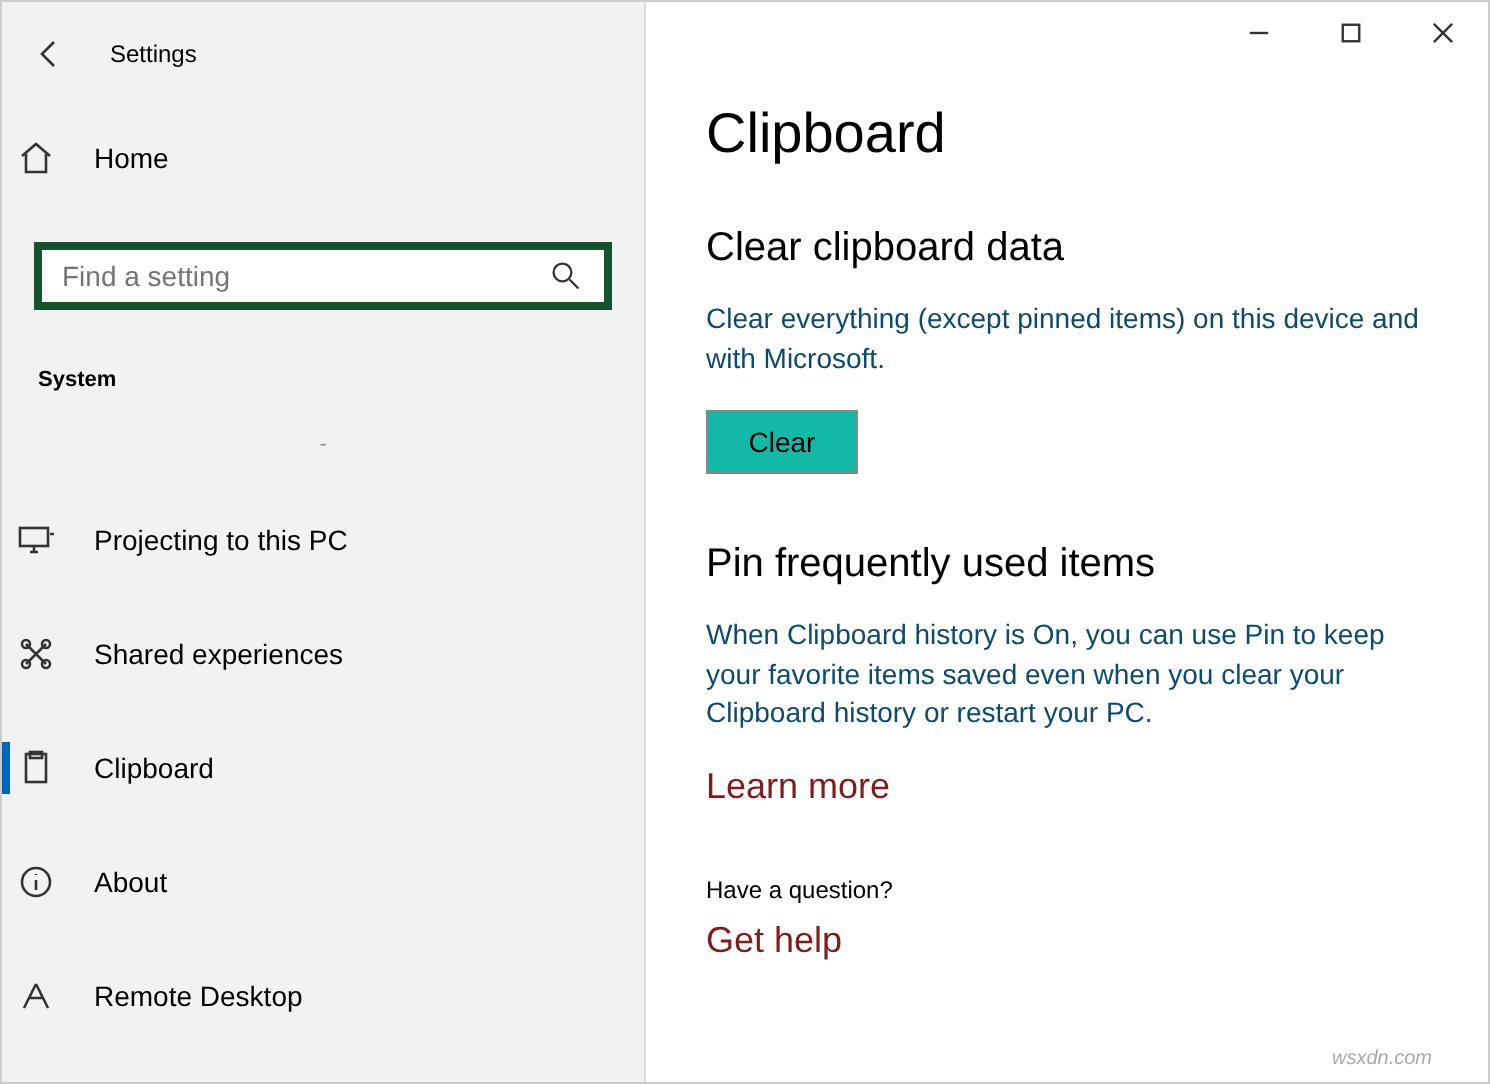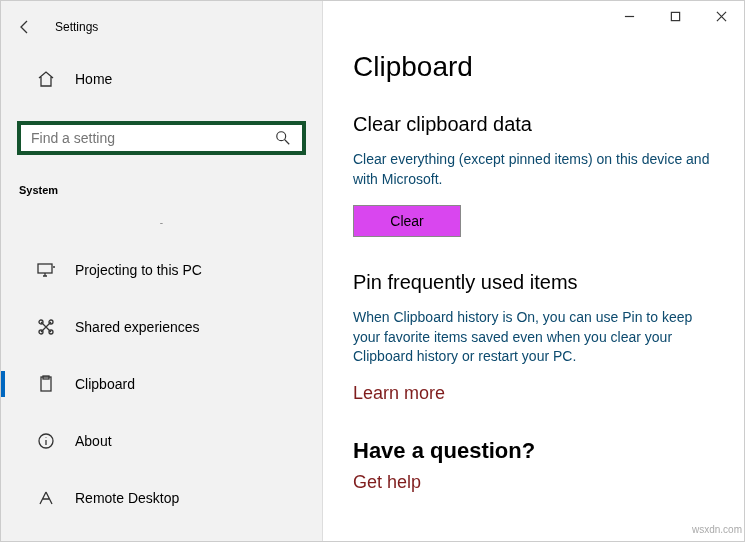--- a/index.html
+++ b/index.html
@@ -1,39 +1,39 @@
 <!DOCTYPE html>
 <html><head>
 <meta charset="utf-8">
 <style>
   * { box-sizing: border-box; margin: 0; padding: 0; font-family: "Segoe UI", sans-serif; }
   body { width: 745px; height: 542px; background: #fff; display: flex; border: 1px solid #ccc; position: relative; }
   .sidebar { width: 322px; height: 100%; background: #f2f2f2; border-right: 1px solid #ddd; display: flex; flex-direction: column; padding-top: 8px; gap: 11px; }
   .titlebar { display: flex; align-items: center; height: 36px; padding-left: 12px; gap: 18px; }
   .back-btn { width: 24px; height: 24px; display: flex; align-items: center; justify-content: center; cursor: pointer; }
   .title { font-size: 12px; }
-  .home-row, .nav-item { display: flex; align-items: center; height: 46px; padding-left: 36px; gap: 20px; font-size: 14px; cursor: pointer; position: relative; }
+  .home-row, .nav-item { display: flex; align-items: center; height: 46px; padding-left: 8px; gap: 20px; font-size: 14px; cursor: pointer; position: relative; }
   .nav-item.selected::before { content:""; position:absolute; left:0; top:10px; bottom:10px; width:4px; background:#0067c0; }
   .search { margin: 8px 16px 12px 16px; height: 34px; border: 4px solid #14532d; background: #fff; display: flex; align-items: center; padding: 0 10px; justify-content: space-between; }
   .search input { border:none; outline:none; font-size:14px; width: 230px; background: transparent; color:#555; }
   .cat { font-weight: 600; font-size: 11px; padding: 6px 18px 6px 18px; }
   .dash { text-align:center; font-size:10px; color:#888; padding:4px 0 8px 0; }
   .icon { width:18px; height:18px; display:flex; align-items:center; justify-content:center; }
   svg { stroke:#333; stroke-width:1.3; fill:none; }
   .main { flex:1; padding: 10px 30px 0 30px; overflow:hidden; }
   .winctrls { position:absolute; top:0; right:0; display:flex; }
   .winbtn { width:46px; height:30px; display:flex; align-items:center; justify-content:center; cursor:pointer; }
   h1 { font-weight: 400; font-size: 28px; margin: 40px 0 30px 0; }
   h2 { font-weight: 400; font-size: 20px; margin: 0 0 14px 0; }
   .body { font-size: 14px; color:#0c4a6e; margin-bottom: 16px; line-height:1.4; }
-  .clear-btn { width:108px; height:32px; border:1px solid #888; background:#d946ef; font-size:14px; cursor:pointer;text-align:center; }
+  .clear-btn { width:76px; height:32px; border:1px solid #888; background:#14b8a6; font-size:14px; cursor:pointer;text-align:center; }
   .section { margin-bottom: 34px; }
   .link { color:#7f1d1d; font-size:18px; cursor:pointer; }
-  .hvq { font-weight:700; font-size:22px; margin-bottom:8px; }
-  .watermark { position:absolute; bottom:6px; right:2px; font-size:10px; color:#aaa; }
+  .hvq { font-weight:400; font-size:12px; margin-bottom:8px; }
+  .watermark { position:absolute; bottom:6px; right:28px; font-size:10px; color:#aaa;font-style:italic; }
 </style>
 </head>
 <body>
 
 <div class="sidebar">
   <div class="titlebar">
     <div class="back-btn">
       <svg viewBox="0 0 16 16" width="16" height="16">
           <path d="M10 2 L4 8 L10 14"></path>
         </svg>

